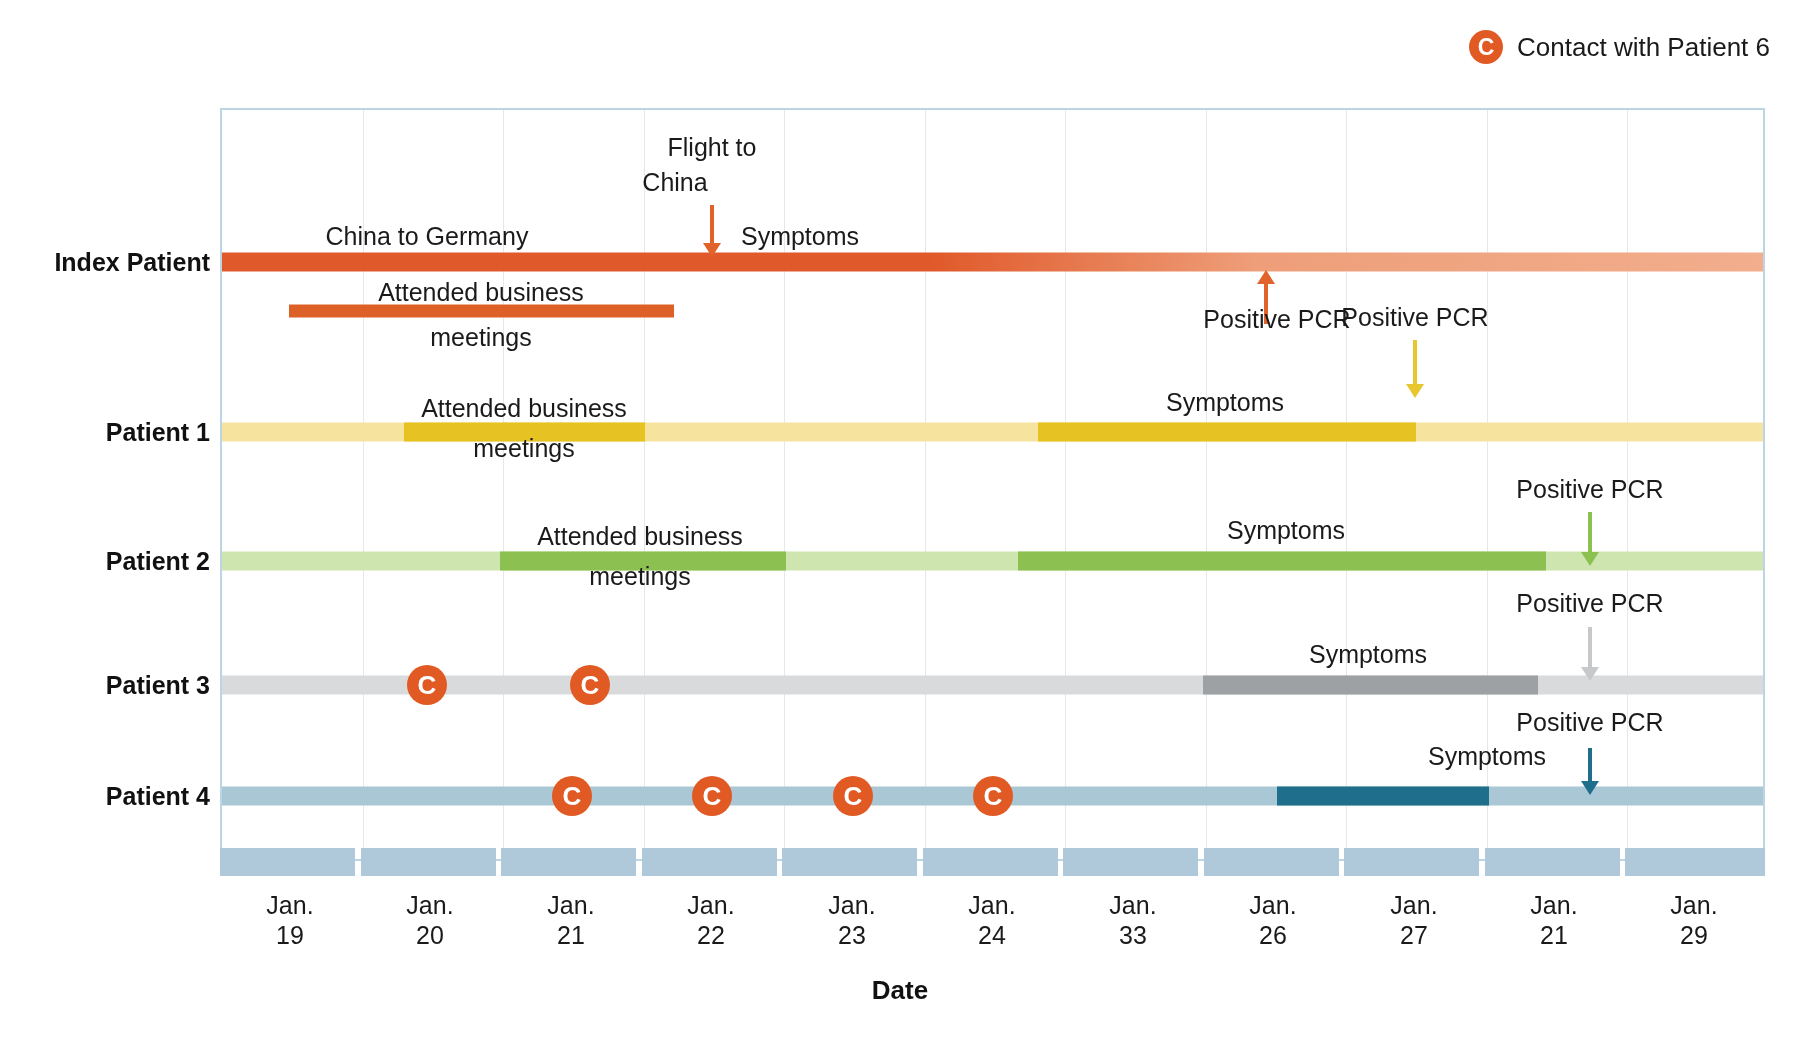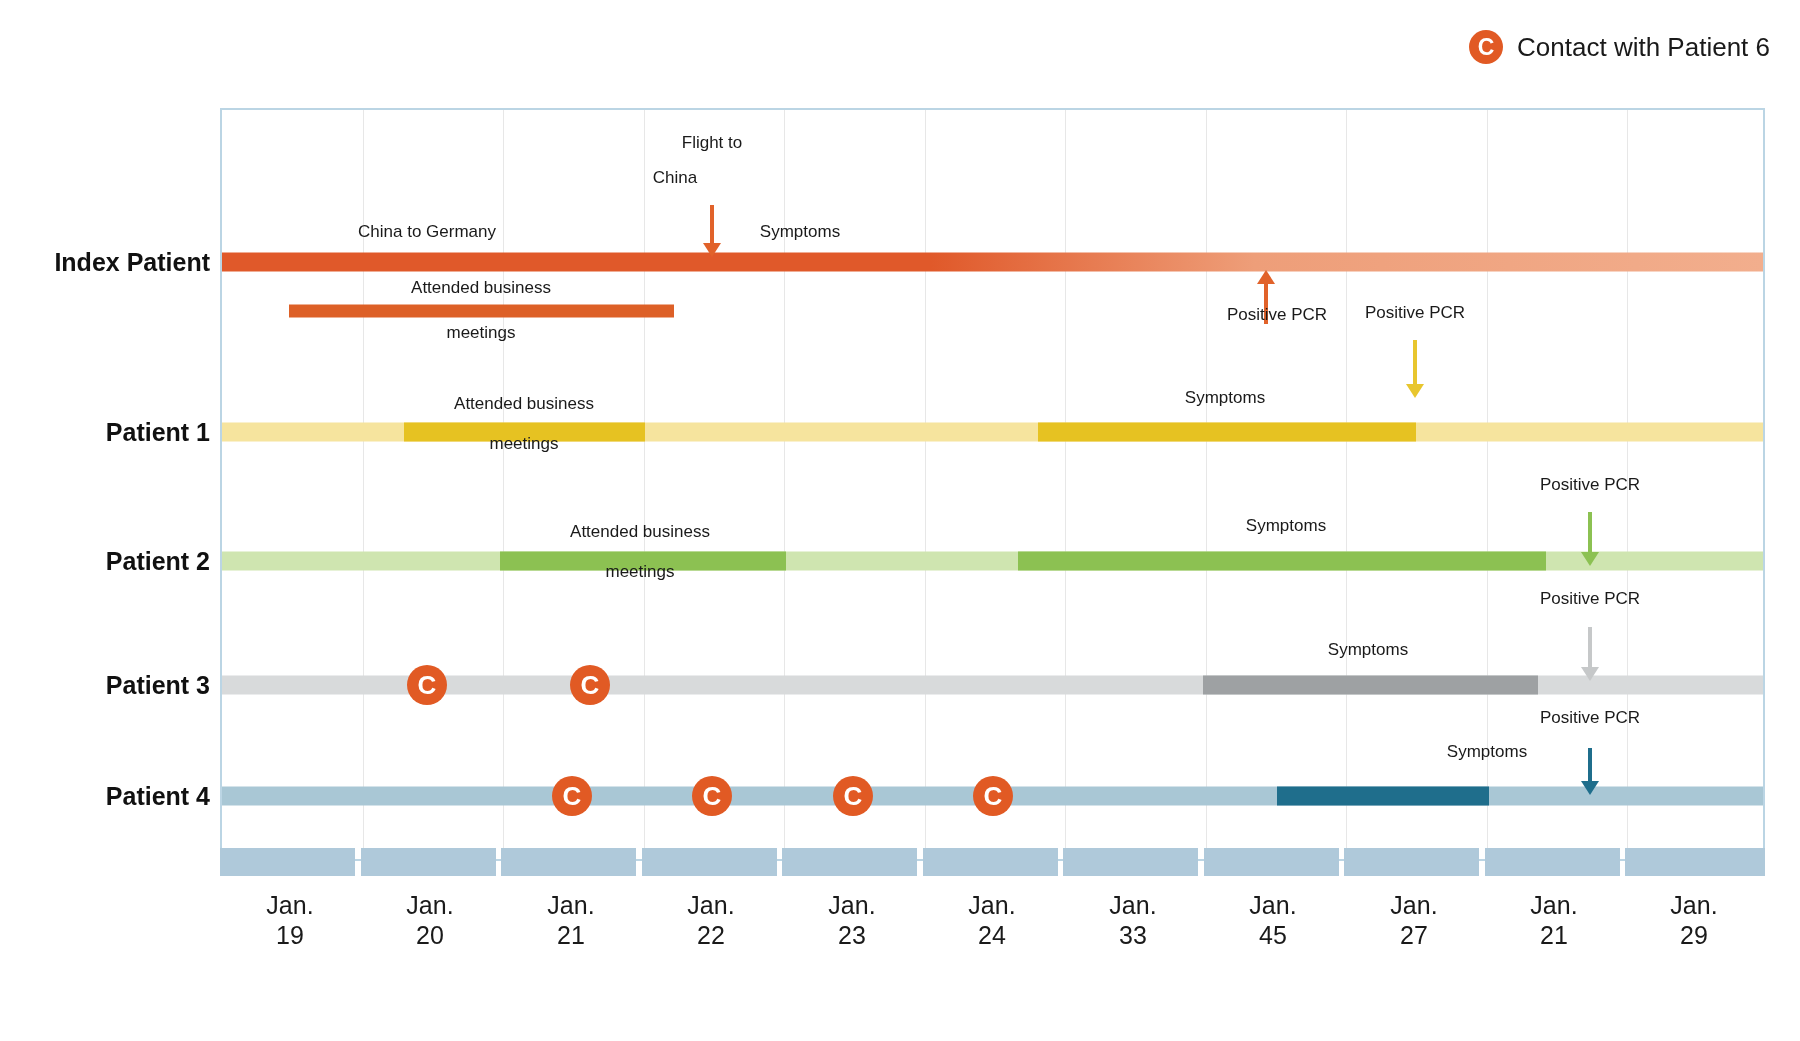--- a/index.html
+++ b/index.html
@@ -90,21 +90,21 @@
     transform: translateY(-50%);
     border-radius: 0;
   }
   .base-bar { height: 19px; }
   .seg-bar  { height: 19px; }
   .sub-bar  { height: 13px; }
 
   
   .annot {
     position: absolute;
-    font-size: 17px;
+    font-size: 25px;
     color: #1a1a1a;
     white-space: nowrap;
     line-height: 1.18;
     text-align: center;
     transform: translateX(-50%);
   }
 
   
   .arrow {
     position: absolute;
@@ -325,29 +325,30 @@
   <div class="tick-label" style="left:992px;">
     <div>Jan.</div>
     <div>24</div>
   </div>
   <div class="tick-label" style="left:1133px;">
     <div>Jan.</div>
     <div>33</div>
   </div>
   <div class="tick-label" style="left:1273px;">
     <div>Jan.</div>
-    <div>45</div>
+    <div>26</div>
   </div>
   <div class="tick-label" style="left:1414px;">
     <div>Jan.</div>
     <div>27</div>
   </div>
   <div class="tick-label" style="left:1554px;">
     <div>Jan.</div>
     <div>21</div>
   </div>
   <div class="tick-label" style="left:1694px;">
     <div>Jan.</div>
     <div>29</div>
   </div>
 
+  <div class="axis-title">Date</div>
 
 </div>
 
 </body></html>

